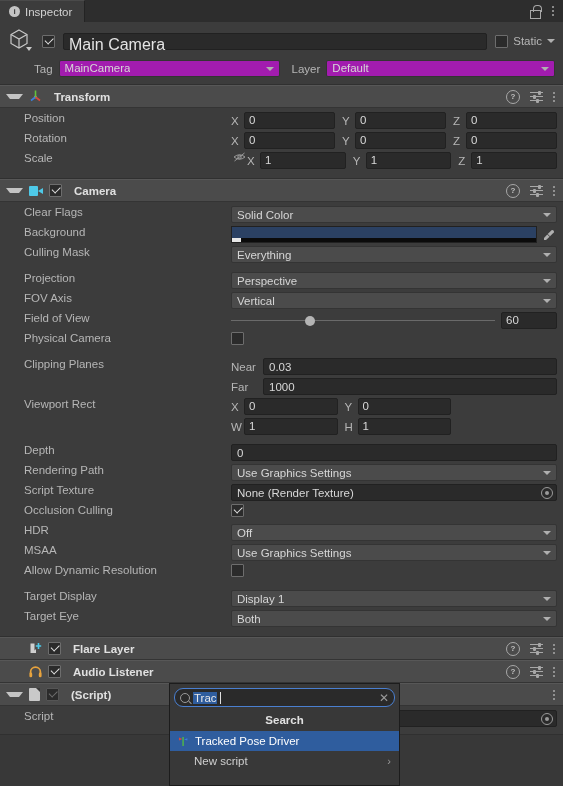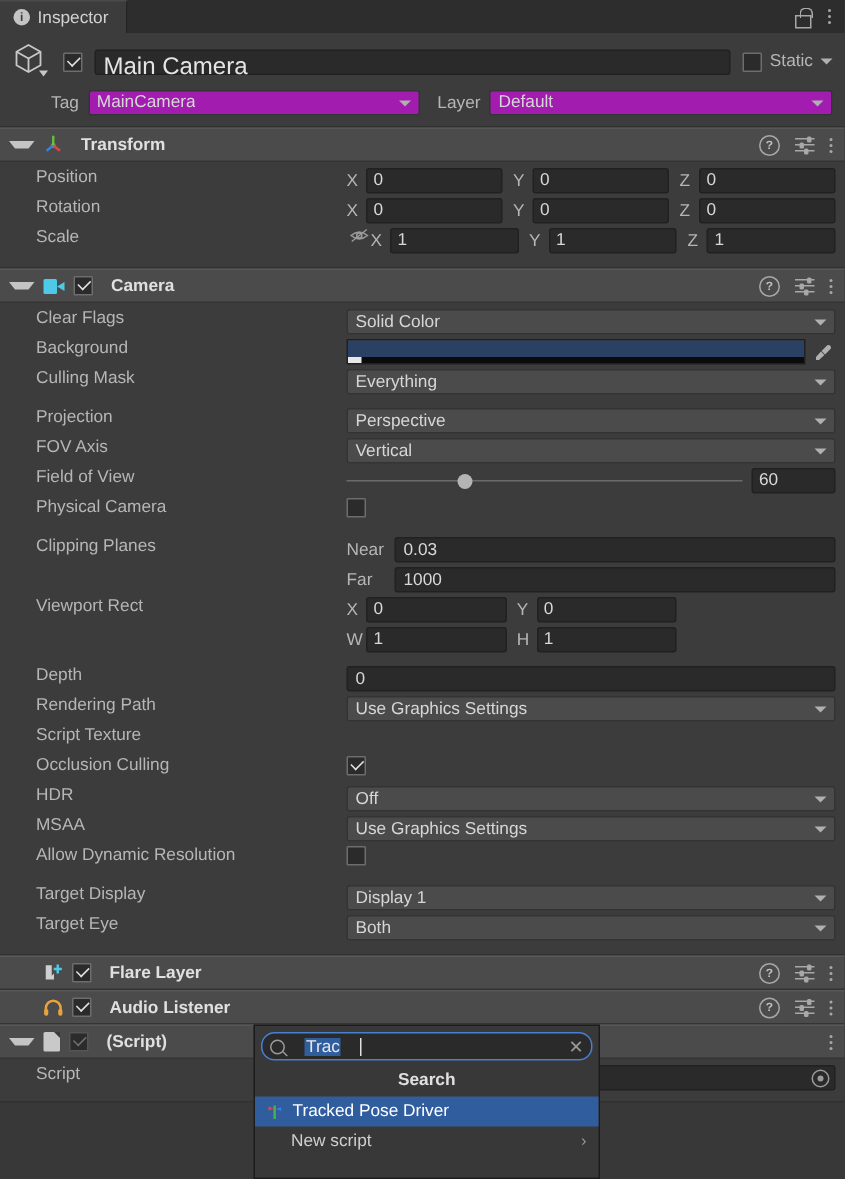--- a/index.html
+++ b/index.html
@@ -121,21 +121,21 @@
   .ic-flare{width:13px;height:13px;position:relative;flex:0 0 13px;}
   .ic-audio{width:13px;height:12px;position:relative;flex:0 0 13px;}
   .ic-script{width:11px;height:13px;background:#c9c9c9;flex:0 0 11px;position:relative;border-radius:1px;}
   .ic-script:after{content:"";position:absolute;right:0;top:0;border-top:4px solid #3c3c3c;
       border-left:4px solid transparent;}
 
   
   .popup{position:absolute;left:169px;top:683px;width:231px;height:103px;background:#383838;
       border:1px solid #1c1c1c;box-sizing:border-box;z-index:50;}
   .popup-search{margin:4px 4px 3px 4px;height:19px;background:#2a2a2a;border:1px solid #4a7fd0;
-      border-radius:9px;display:flex;align-items:center;padding:0 5px;gap:13px;box-sizing:border-box;}
+      border-radius:9px;display:flex;align-items:center;padding:0 5px;gap:3px;box-sizing:border-box;}
   .mag{width:8px;height:8px;border:1.2px solid #9a9a9a;border-radius:50%;position:relative;flex:0 0 8px;}
   .mag:after{content:"";position:absolute;right:-3px;bottom:-2px;width:4px;height:1.2px;
       background:#9a9a9a;transform:rotate(45deg);}
   .sel-text{background:#2f5d9e;color:#e8e8e8;font-size:11.5px;padding:0 0 0 1px;}
   .search-caret{width:1px;height:12px;background:#e0e0e0;}
   .clearx{margin-left:auto;color:#9a9a9a;font-size:12px;line-height:1;}
   .popup-title{text-align:center;color:#e0e0e0;font-weight:bold;font-size:11.5px;padding:4px 0 5px 0;}
   .popup-item{height:20px;display:flex;align-items:center;padding:0 8px;gap:6px;color:#cfcfcf;font-size:11.5px;}
   .popup-item.sel{background:#2f5d9e;color:#ffffff;}
   .popup-item .arrow{margin-left:auto;color:#9a9a9a;font-size:11px;}
@@ -426,20 +426,26 @@
       <span class="ctl">
           <span class="full-dd">
         <span>Use Graphics Settings</span>
         <span class="caret"></span>
       </span>
         </span>
     </div>
 
     <div class="row">
       <span class="name">Script Texture</span>
+      <span class="ctl">
+          <span class="full-field">
+        <span>None (Render Texture)</span>
+        <span class="circ-sel"></span>
+      </span>
+        </span>
     </div>
 
     <div class="row">
       <span class="name">Occlusion Culling</span>
       <span class="ctl">
           <span class="cbctl checked"></span>
         </span>
     </div>
 
     <div class="row">

